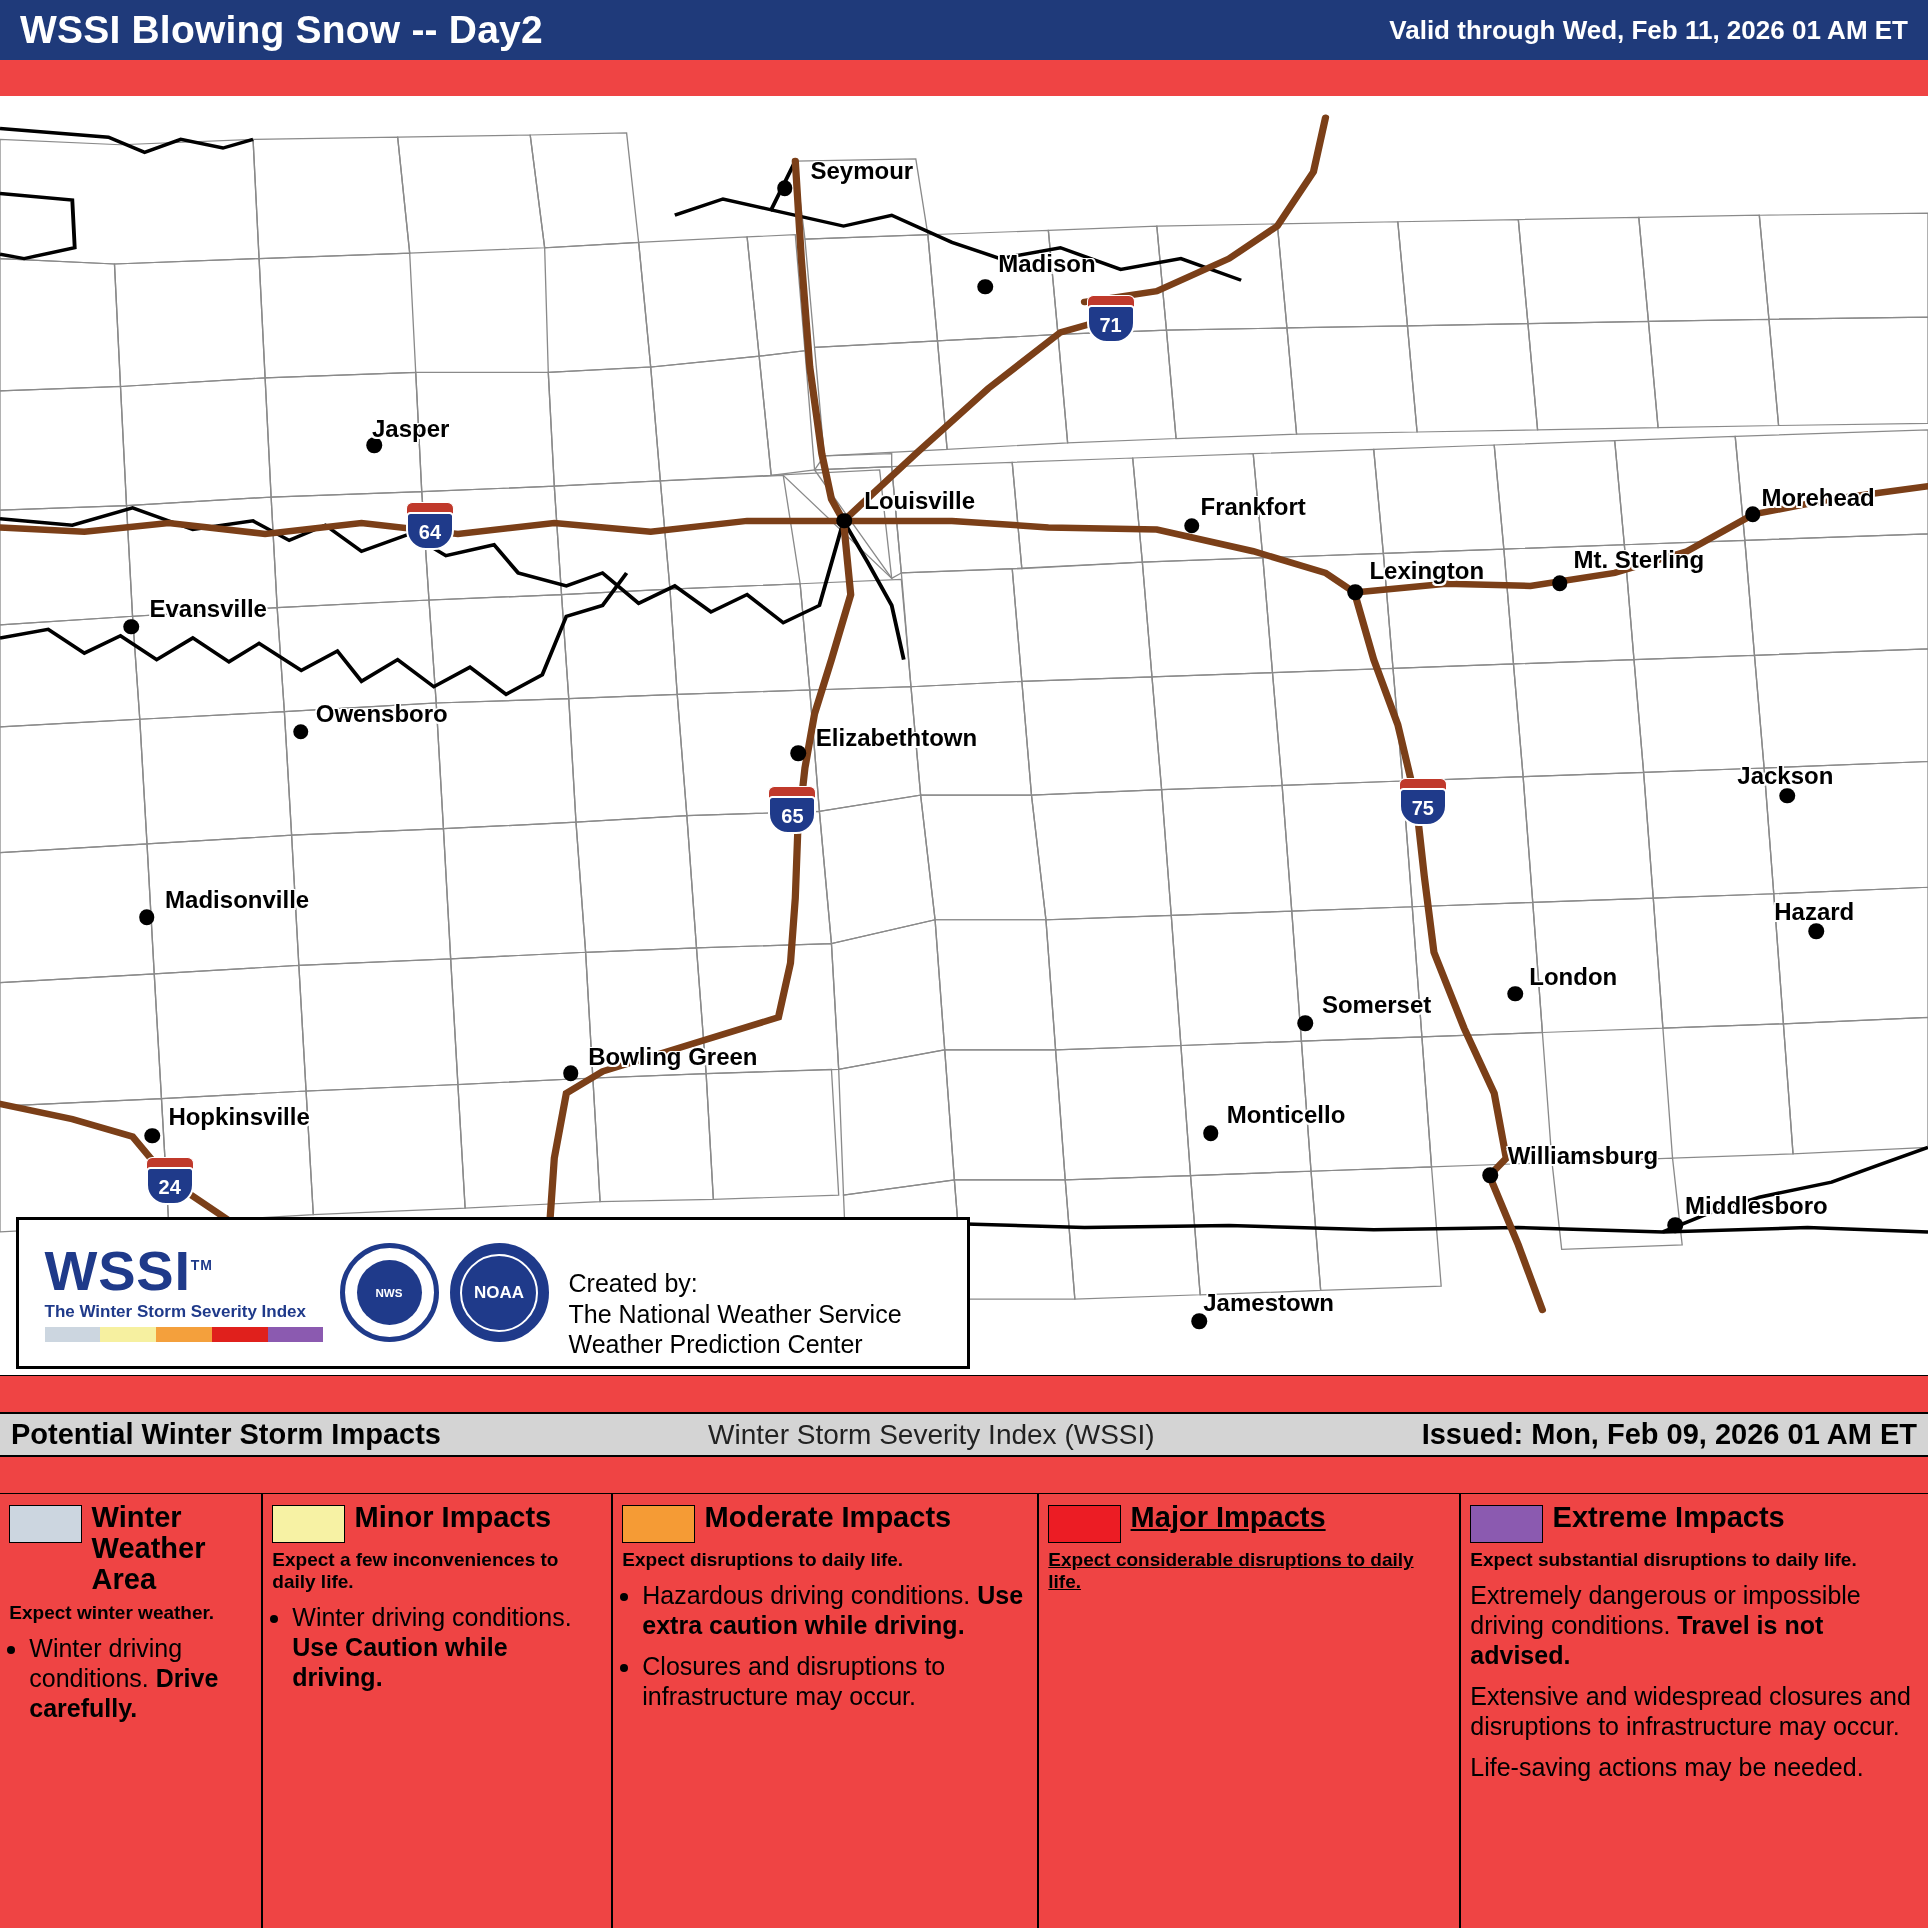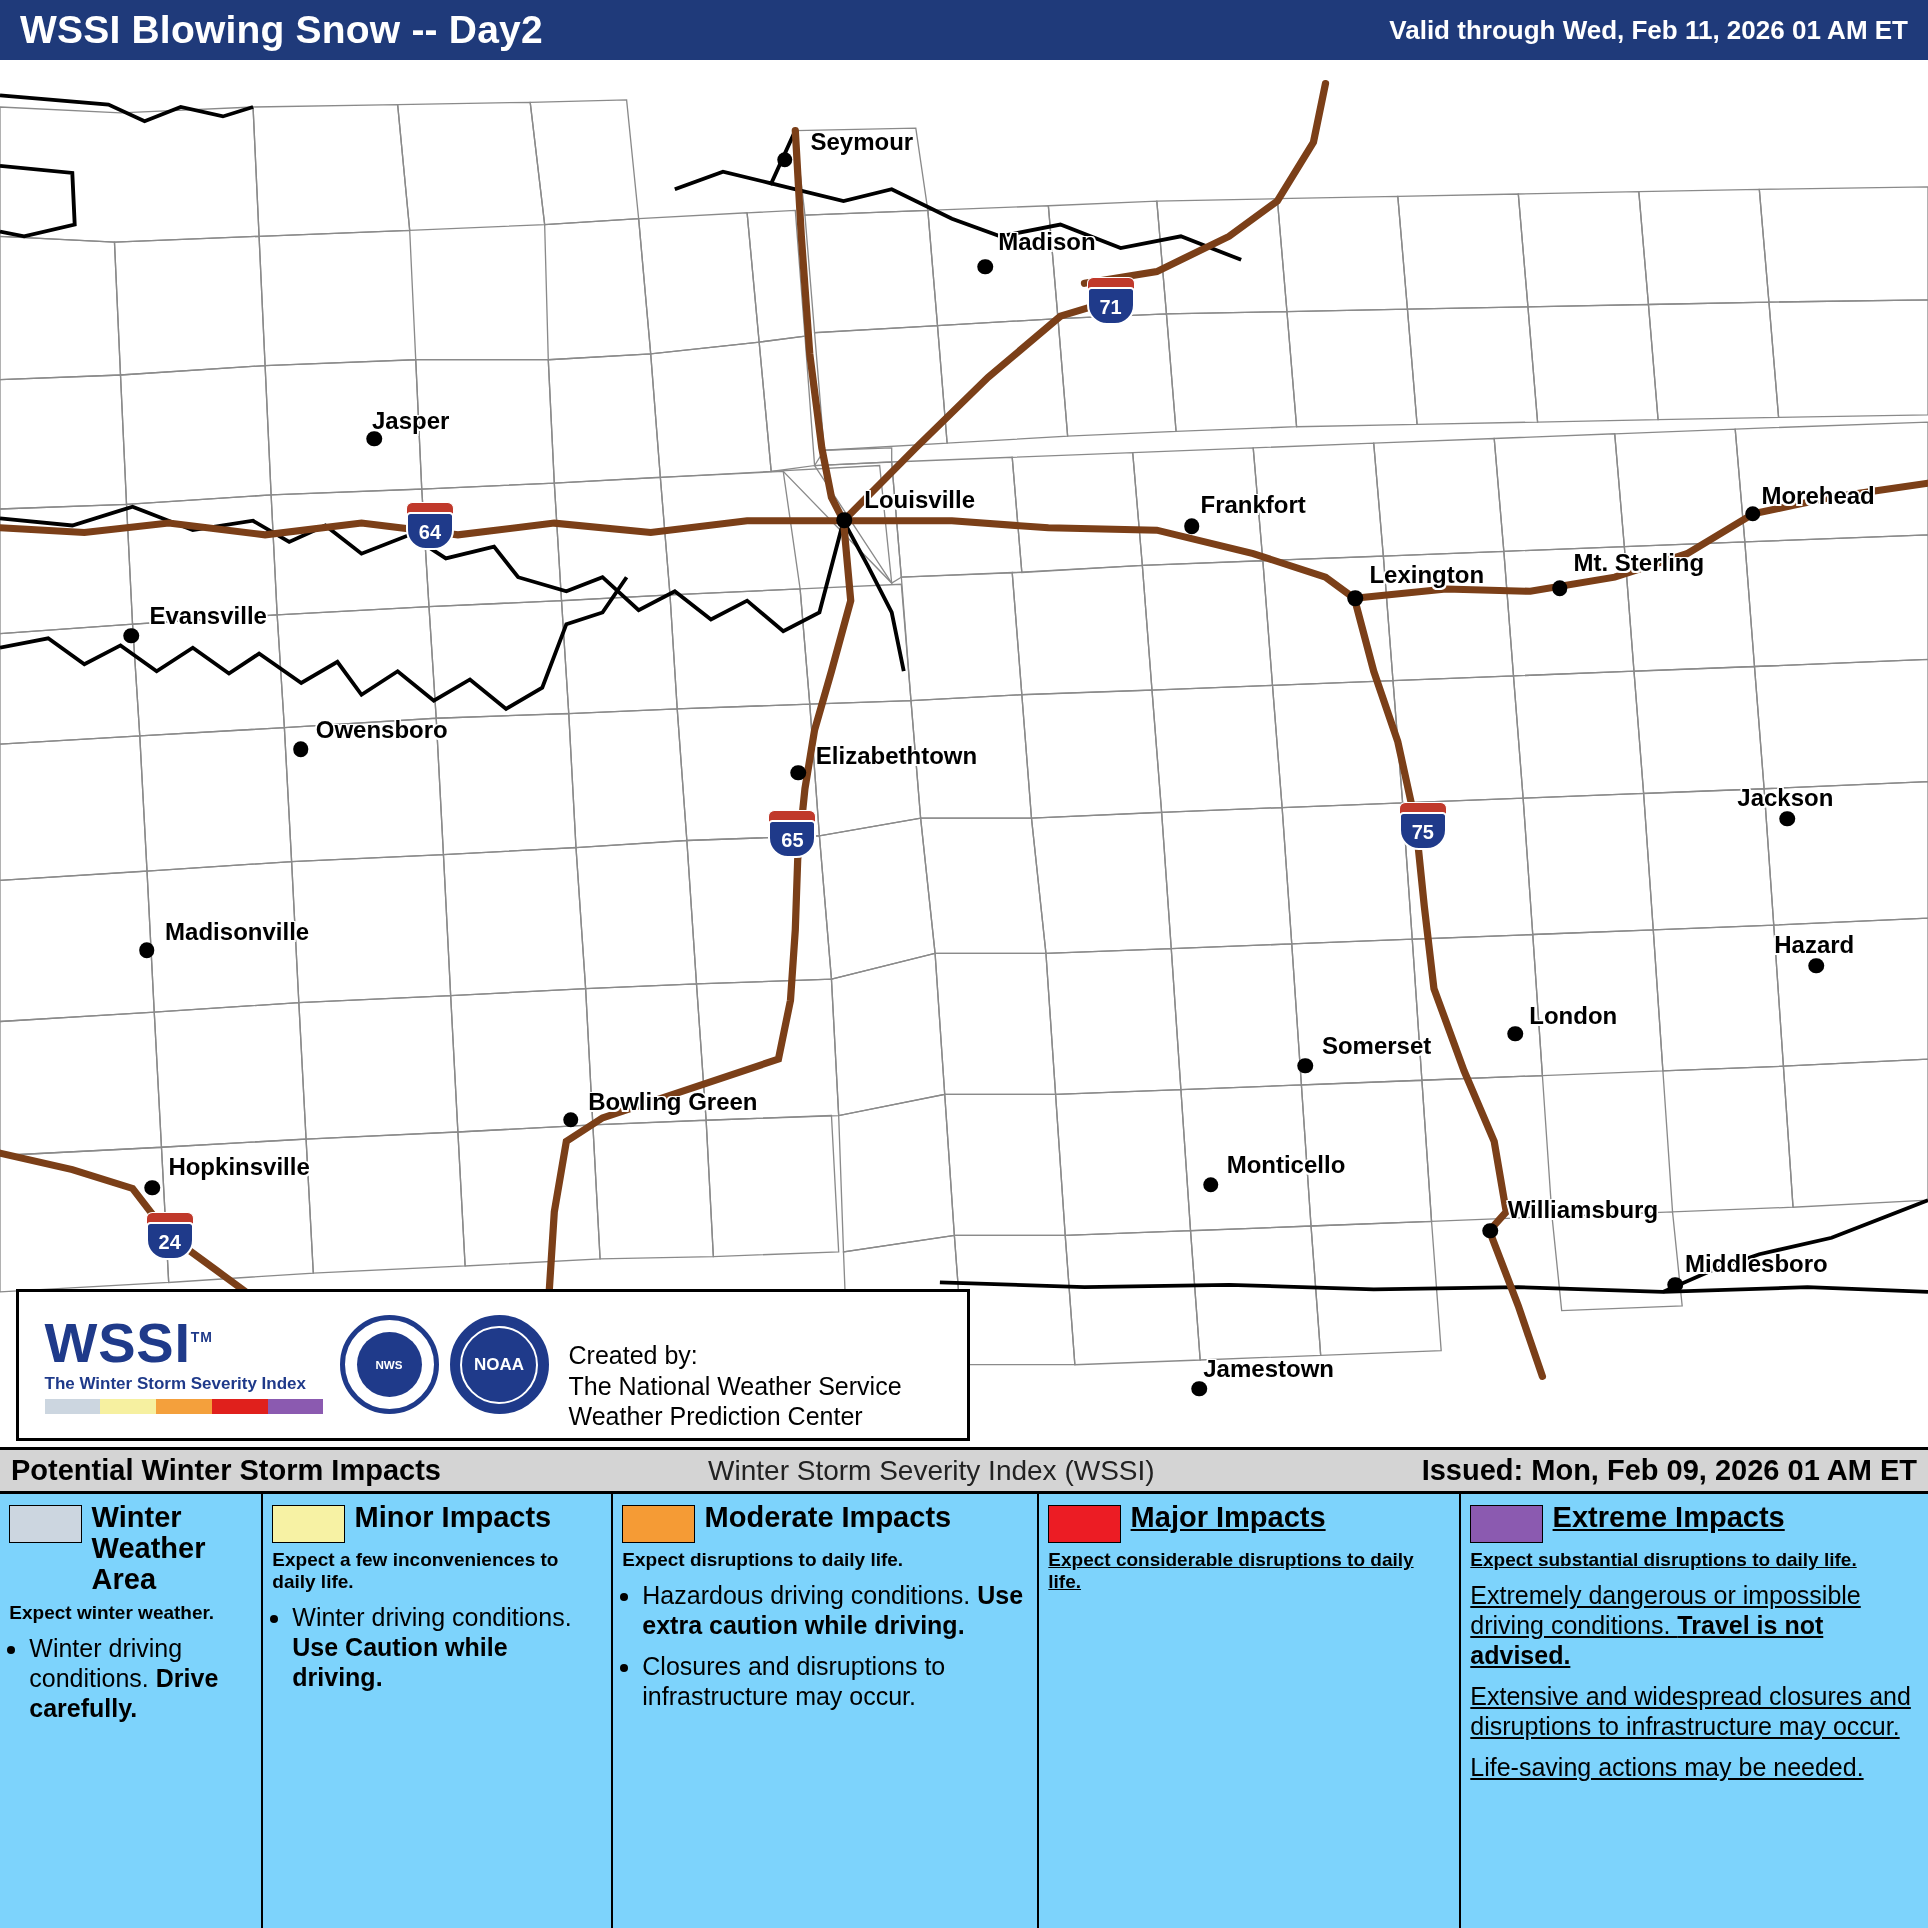--- a/index.html
+++ b/index.html
@@ -12,21 +12,22 @@
     height: 1928px;
     font-family: "Liberation Sans", sans-serif;
     overflow: hidden;
   }
   #app {
     position: relative;
     width: 1928px;
     height: 1928px;
     display: flex;
     flex-direction: column;
-    background: #7dd3fc;
+    background: #ef4444;
+    gap: 36px;
   }
 
   
   .header {
     height: 60px;
     background: #1f3a7a;
     color: #ffffff;
     display: flex;
     align-items: center;
     justify-content: space-between;
@@ -226,21 +227,21 @@
     border-right: 2.3px solid #000;
     box-sizing: border-box;
     padding: 7.7px 9.3px 6.2px 9.3px;
     overflow: hidden;
   }
   .legend-col:last-child { border-right: none; }
   .lc-0 { width: 263px; }
   .lc-1 { width: 350px; }
   .lc-2 { width: 426px; }
   .lc-3 { width: 422px; text-decoration: underline; }
-  .lc-4 { width: 464px; text-decoration: underline; }
+  .lc-4 { width: 464px; }
 
   .legend-head {
     display: flex;
     align-items: flex-start;
     gap: 9.3px;
   }
   .swatch {
     width: 71px;
     height: 36px;
     border: 1.5px solid #000;

